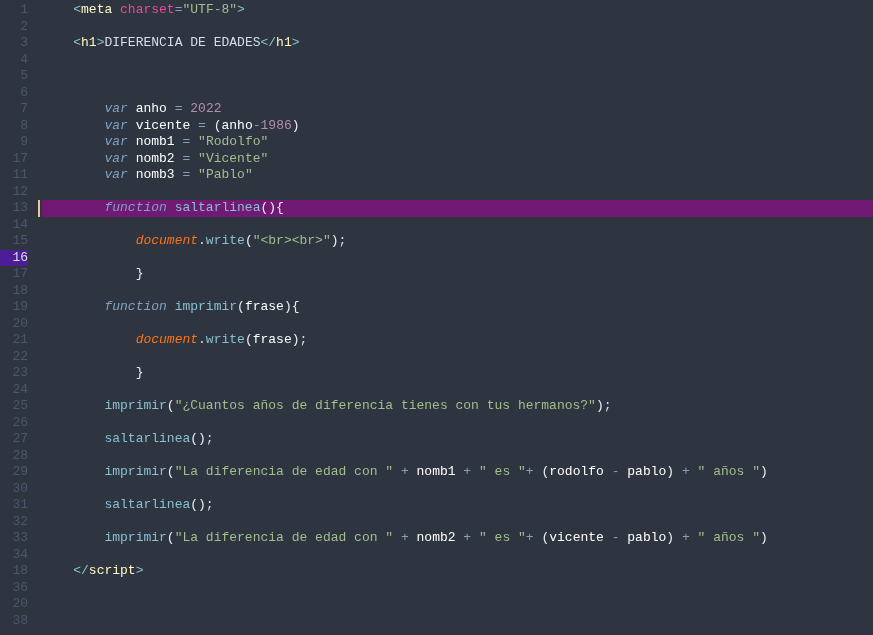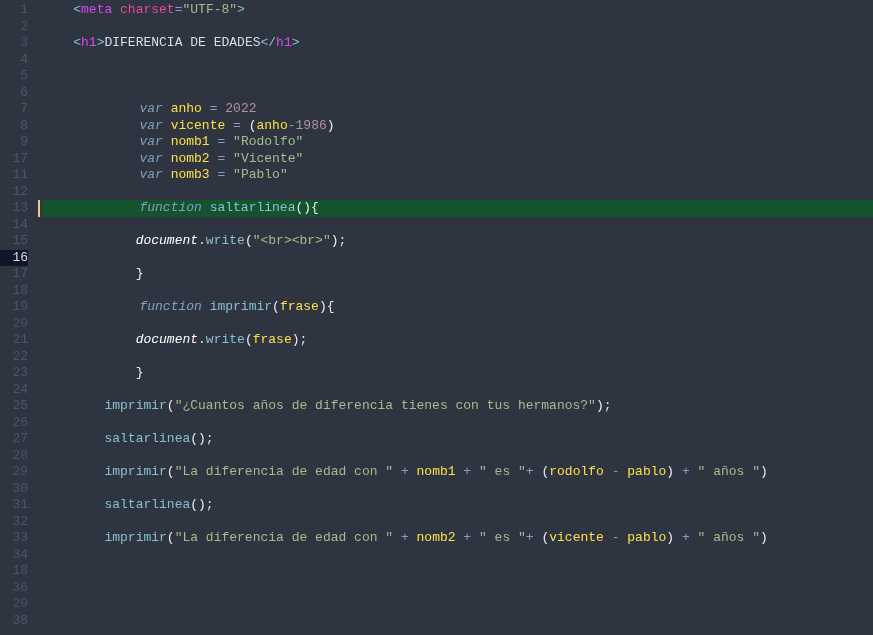--- a/index.html
+++ b/index.html
@@ -25,58 +25,58 @@
     padding-top: 2px;
     color: #4c566a;
     user-select: none;
     flex-shrink: 0;
   }
   .gutter .ln {
     height: 16.5px;
     line-height: 16.5px;
   }
   .gutter .ln.active {
-    background: #0f172a;
+    background: #4c1d95;
     color: #d8dee9;
   }
   .code {
     flex: 1;
     padding-top: 2px;
     padding-left: 4px;
     position: relative;
   }
   .line {
     height: 16.5px;
     line-height: 16.5px;
     white-space: pre;
     position: relative;
   }
   .line.active {
-    background: #14532d;
+    background: #701a75;
   }
   .line.active::before {
     content: '';
     position: absolute;
     left: -4px;
     top: 0;
     bottom: 0;
     width: 2px;
     background: #ebcb8b;
   }
-  .t-tag { color: #d946ef; }
+  .t-tag { color: #fef9c3; }
   .t-attr { color: #ec4899; }
   .t-punct { color: #88c0d0; }
   .t-string { color: #a3be8c; }
   .t-plain { color: #d8dee9; }
-  .t-ikw { color: #81a1c1; font-style: italic; margin-left: 35px; }
-  .t-var { color: #fde047; text-align: center; }
+  .t-ikw { color: #81a1c1; font-style: italic; }
+  .t-var { color: #ffffff; text-align: center; }
   .t-num { color: #b48ead; }
   .t-op { color: #81a1c1; }
   .t-func { color: #88c0d0; }
-  .t-obj { color: #ffffff; font-style: italic; }
+  .t-obj { color: #f97316; font-style: italic; }
   .t-brace { color: #eceff4; }
   .t-paren { color: #eceff4; }
 </style>
 </head>
 <body>
 
 <div class="editor">
   <div class="gutter" id="gutter">
       <div class="ln">1</div>
       <div class="ln">2</div>
@@ -145,14 +145,15 @@
       <div class="line"><span class="t-plain">        </span><span class="t-func">imprimir</span><span class="t-paren">(</span><span class="t-string">"¿Cuantos años de diferencia tienes con tus hermanos?"</span><span class="t-paren">)</span><span class="t-plain">;</span></div>
       <div class="line"></div>
       <div class="line"><span class="t-plain">        </span><span class="t-func">saltarlinea</span><span class="t-paren">()</span><span class="t-plain">;</span></div>
       <div class="line"></div>
       <div class="line"><span class="t-plain">        </span><span class="t-func">imprimir</span><span class="t-paren">(</span><span class="t-string">"La diferencia de edad con "</span><span class="t-plain"> </span><span class="t-op">+</span><span class="t-plain"> </span><span class="t-var">nomb1</span><span class="t-plain"> </span><span class="t-op">+</span><span class="t-plain"> </span><span class="t-string">" es "</span><span class="t-op">+</span><span class="t-plain"> </span><span class="t-paren">(</span><span class="t-var">rodolfo</span><span class="t-plain"> </span><span class="t-op">-</span><span class="t-plain"> </span><span class="t-var">pablo</span><span class="t-paren">)</span><span class="t-plain"> </span><span class="t-op">+</span><span class="t-plain"> </span><span class="t-string">" años "</span><span class="t-paren">)</span></div>
       <div class="line"></div>
       <div class="line"><span class="t-plain">        </span><span class="t-func">saltarlinea</span><span class="t-paren">()</span><span class="t-plain">;</span></div>
       <div class="line"></div>
       <div class="line"><span class="t-plain">        </span><span class="t-func">imprimir</span><span class="t-paren">(</span><span class="t-string">"La diferencia de edad con "</span><span class="t-plain"> </span><span class="t-op">+</span><span class="t-plain"> </span><span class="t-var">nomb2</span><span class="t-plain"> </span><span class="t-op">+</span><span class="t-plain"> </span><span class="t-string">" es "</span><span class="t-op">+</span><span class="t-plain"> </span><span class="t-paren">(</span><span class="t-var">vicente</span><span class="t-plain"> </span><span class="t-op">-</span><span class="t-plain"> </span><span class="t-var">pablo</span><span class="t-paren">)</span><span class="t-plain"> </span><span class="t-op">+</span><span class="t-plain"> </span><span class="t-string">" años "</span><span class="t-paren">)</span></div>
       <div class="line"></div>
+      <div class="line"><span class="t-plain">    </span><span class="t-punct">&lt;/</span><span class="t-tag">script</span><span class="t-punct">&gt;</span></div>
     </div>
 </div>
 
 </body></html>

